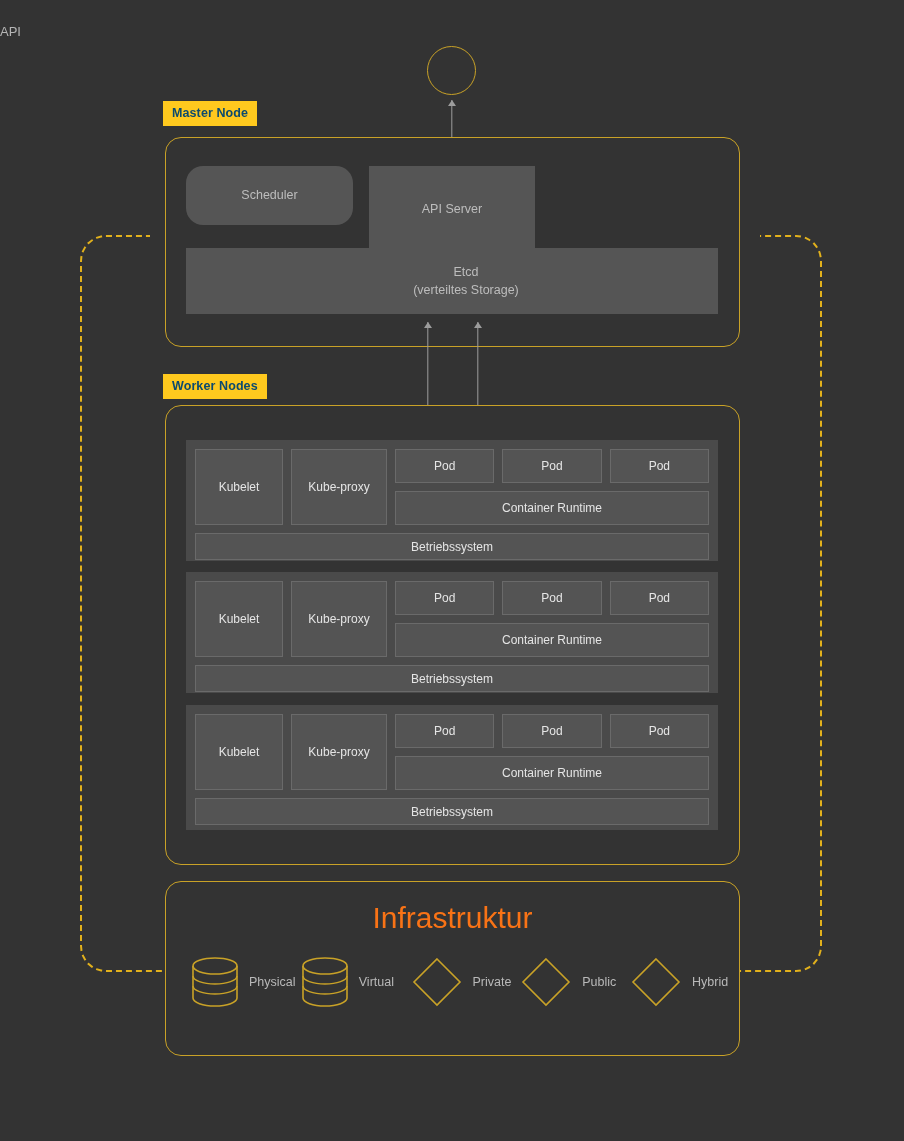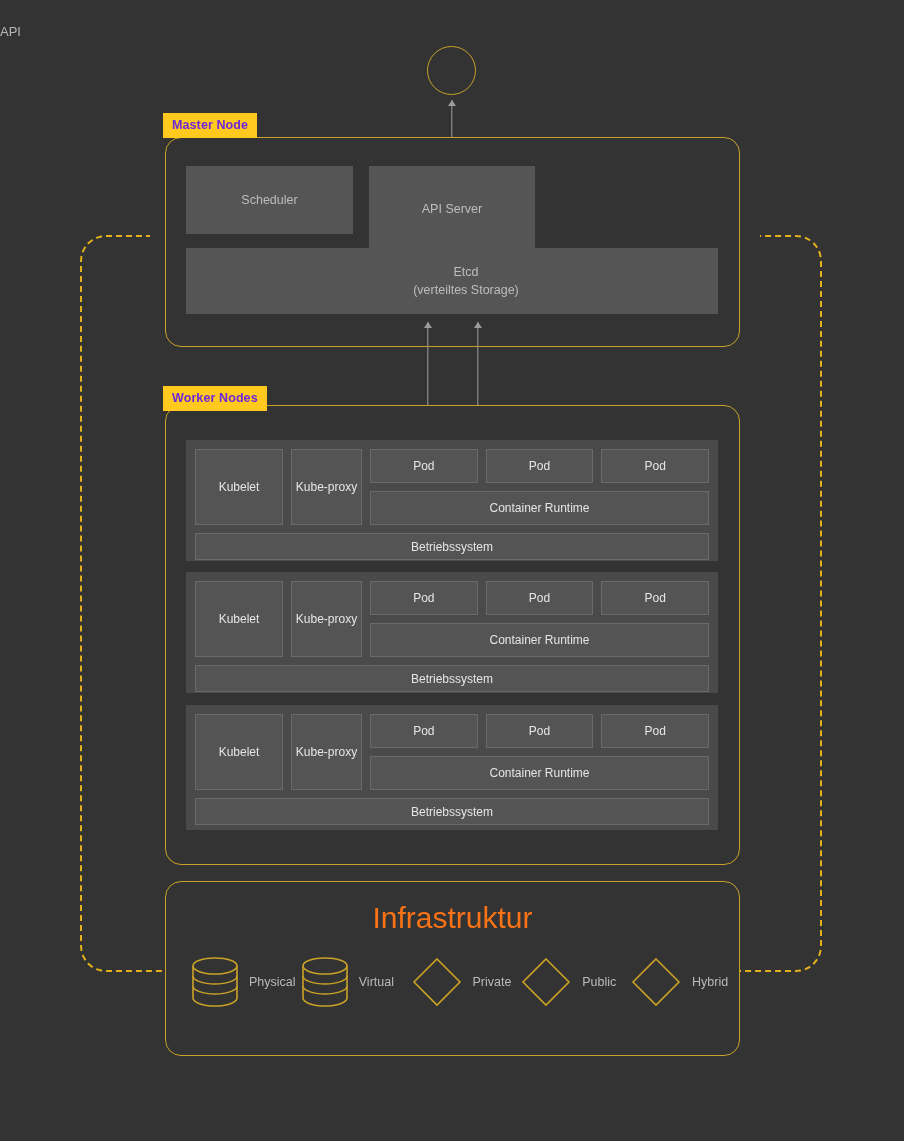--- a/index.html
+++ b/index.html
@@ -31,28 +31,27 @@
     position: absolute;
     left: 170px; top: 958px;
     width: 570px; height: 28px;
     background: #333333;
   }
 
   
   .badge {
     position: absolute;
     background: #ffc91e;
-    color: #6d28d9;
+    color: #0c4a6e;
     font-size: 12.5px;
     font-weight: bold;
     padding: 5px 9px 6px 9px;
     letter-spacing: .1px;
     white-space: nowrap;
     z-index: 6;
-    margin-top: 12px;
   }
   #badge-master { left: 163px; top: 101px; }
   #badge-worker { left: 163px; top: 374px; }
 
   
   .panel {
     position: absolute;
     border: 1.6px solid #c9a227;
     border-radius: 16px;
     background: #333333;
@@ -95,21 +94,21 @@
 
   
   .mbox {
     position: absolute;
     background: #555555;
     color: #bdbdbd;
     font-size: 12.5px;
     display: flex; align-items: center; justify-content: center;
     text-align: center; line-height: 1.45;
   }
-  #box-scheduler  { left: 186px; top: 166px; width: 167px; height: 68px; }
+  #box-scheduler  { left: 186px; top: 166px; width: 167px; height: 59px; border-radius: 17px; }
   #box-apiserver  { left: 369px; top: 166px; width: 166px; height: 86px; }
   #box-controller { left: 551px; top: 166px; width: 167px; height: 66px; }
   #box-etcd       { left: 186px; top: 248px; width: 532px; height: 66px; padding-left: 28px; }
 
   
   .worker {
     position: absolute;
     left: 186px; width: 532px;
     background: #4a4a4a;
     padding: 9px;
@@ -120,21 +119,21 @@
 
   .w-top { position: relative; display: flex; gap: 8px; height: 76px; }
   .w-cell {
     border: 1px solid #6a6a6a;
     background: #545454;
     color: #e5e5e5;
     font-size: 12px;
     display: flex; align-items: center; justify-content: center;
   }
   .w-kubelet  { width: 88px; }
-  .w-proxy    { width: 71px; }
+  .w-proxy    { width: 96px; }
   .w-right    { flex: 1; display: flex; flex-direction: column; gap: 8px; }
   .w-pods     { display: flex; gap: 8px; height: 34px; }
   .w-pod      { flex: 1; }
   .w-runtime  { flex: 1; }
   .w-os {
     margin-top: 8px; height: 27px;
   }
 
   
   .infra-title {

